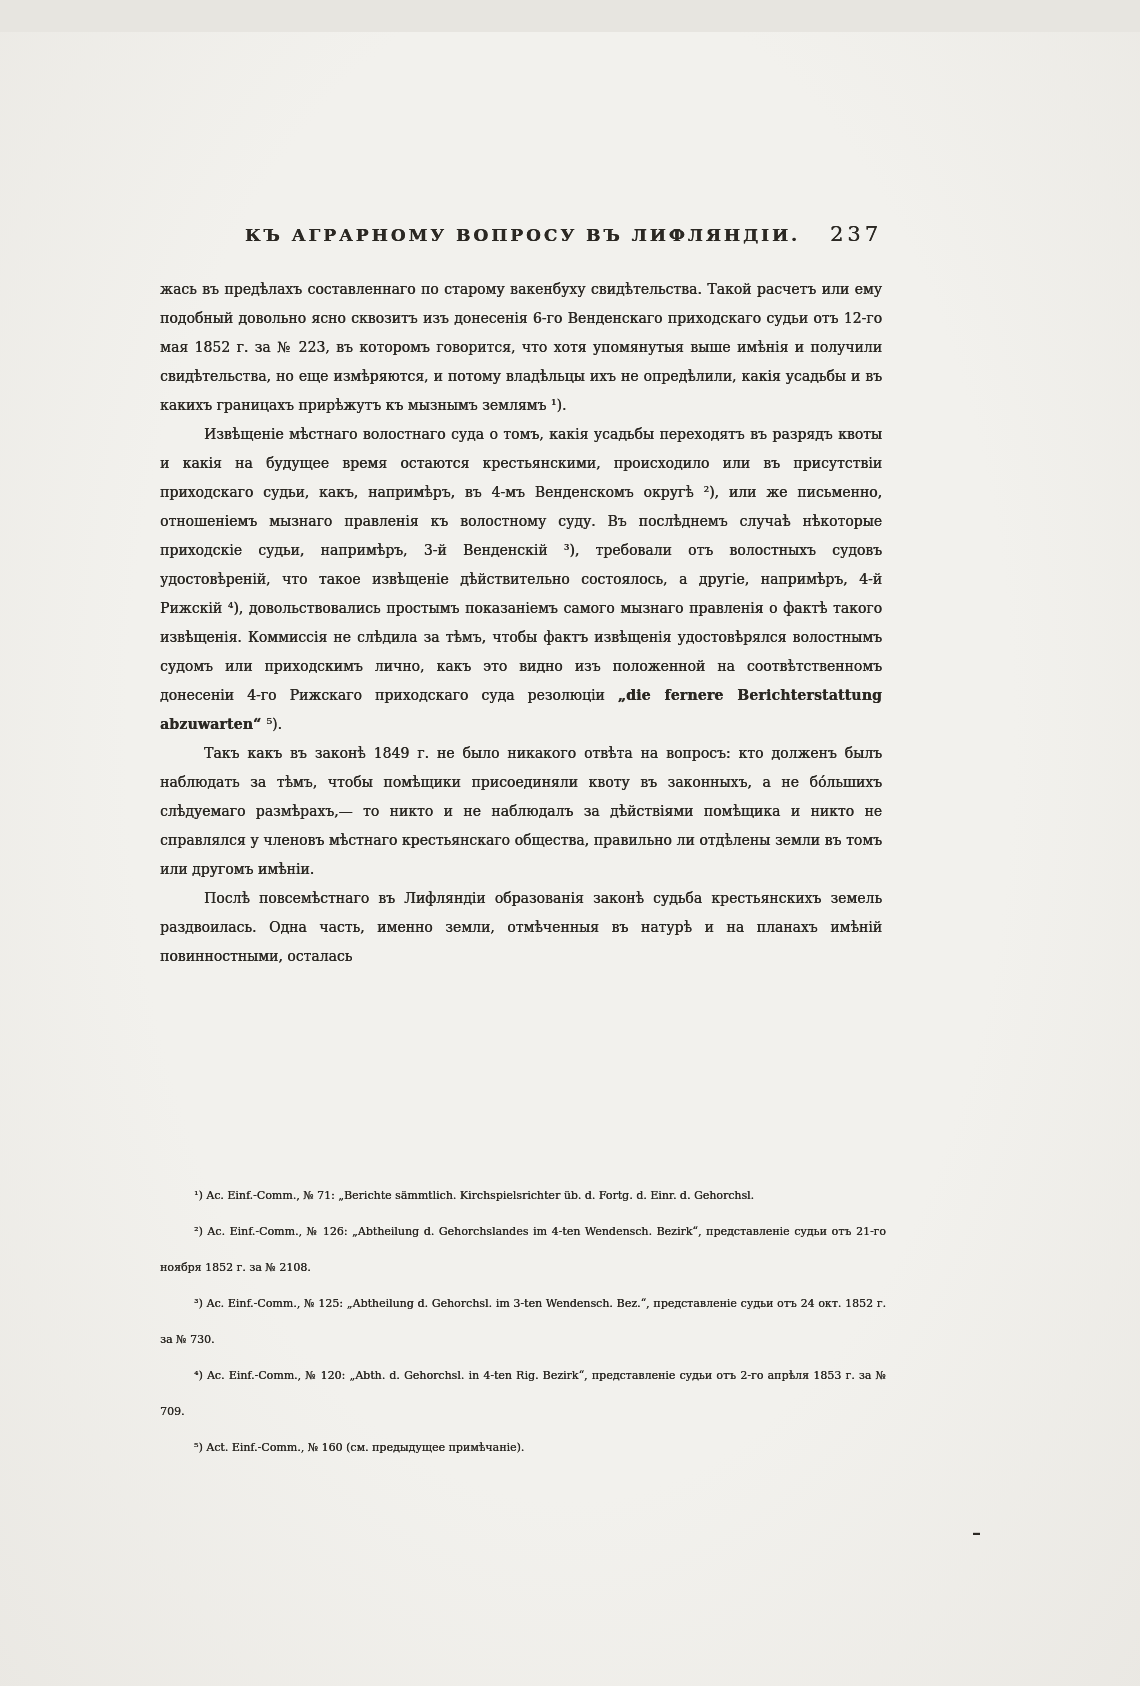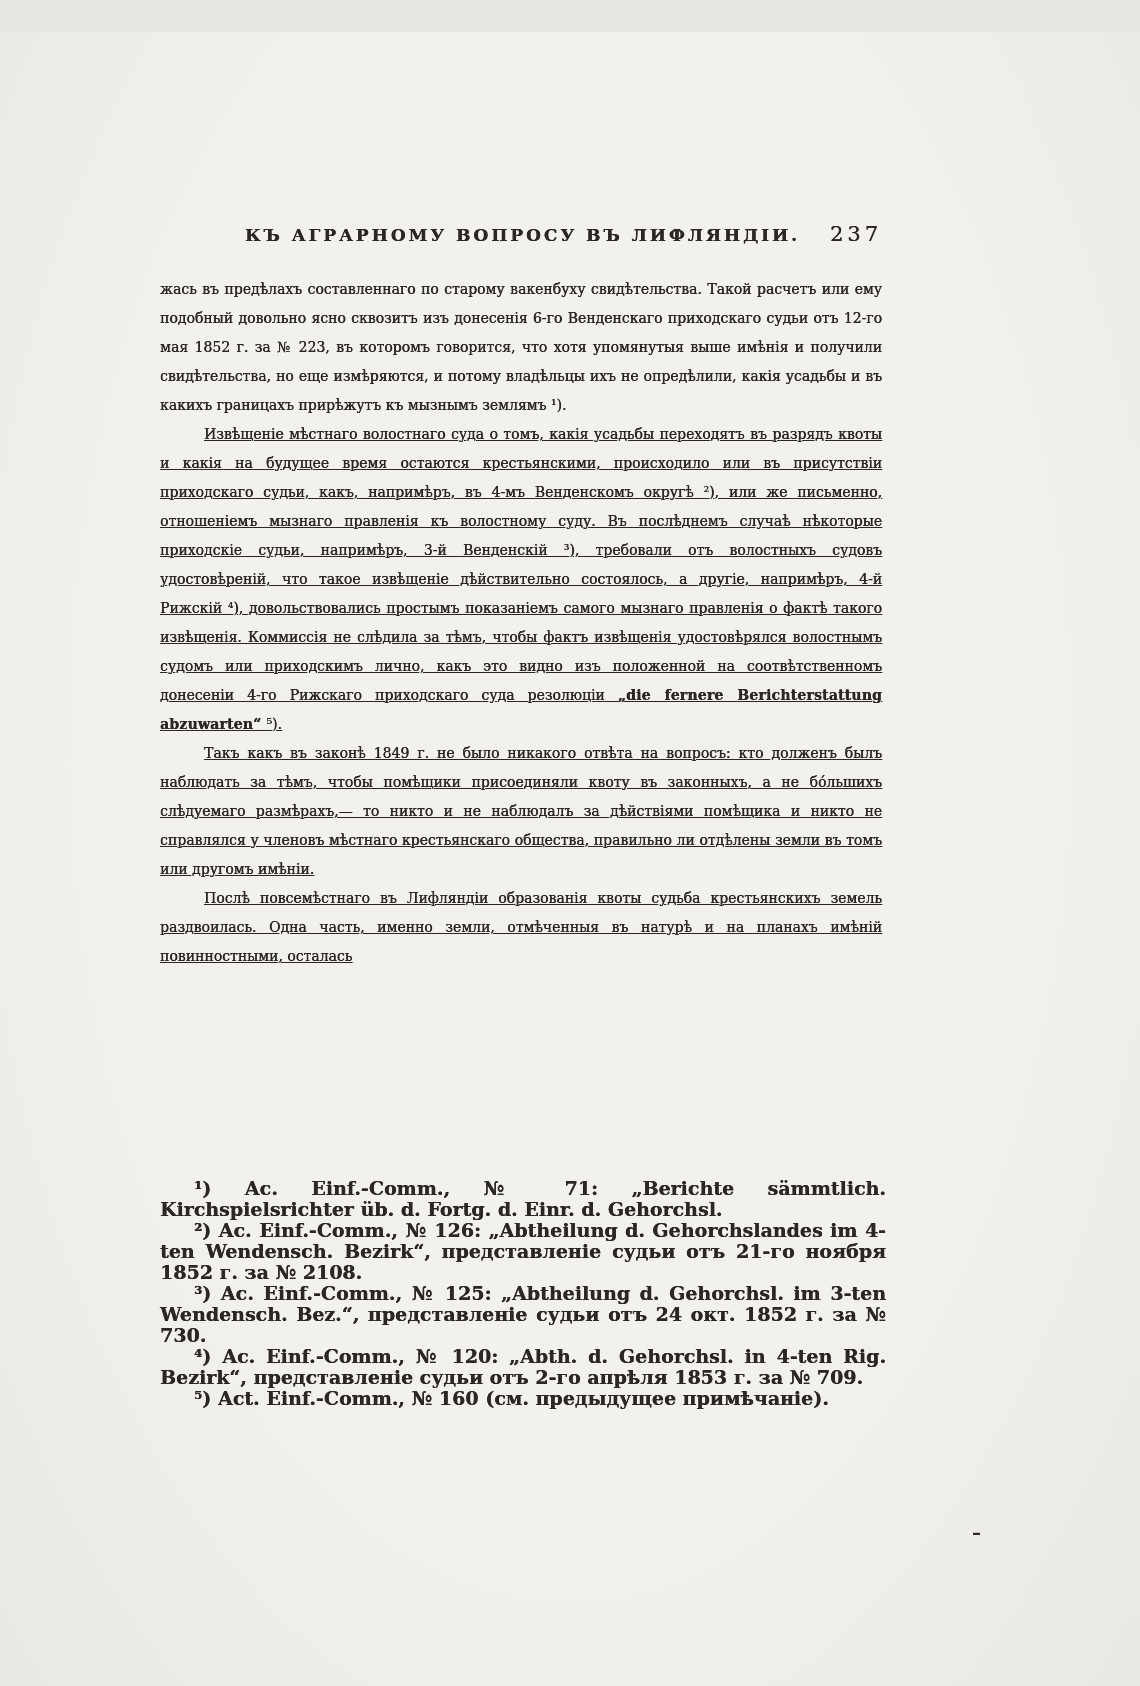--- a/index.html
+++ b/index.html
@@ -47,35 +47,34 @@
     position: absolute;
     top: 243px;
     left: 160px;
     width: 722px;
     font-size: 14px;
     line-height: 29px;
     text-align: justify;
     text-shadow: 0.35px 0 0 currentColor;
   }
   .para { margin: 0; }
-  .para.indent { text-indent: 44px; text-decoration: underline; }
+  .para.indent { text-indent: 44px; }
   .latin {
     font-weight: bold;
     letter-spacing: 0.2px;
   }
   .footnotes {
     position: absolute;
     top: 1146px;
     left: 160px;
     width: 726px;
-    font-size: 19px;
-    line-height: 21px;
+    font-size: 11px;
+    line-height: 36px;
     text-align: justify;
     text-shadow: 0.25px 0 0 currentColor;
-    font-weight: bold;
   }
   .footnote { text-indent: 34px; margin: 0; }
   .print-mark {
     position: absolute;
     top: 1490px;
     left: 972px;
     font-size: 18px;
     font-weight: bold;
     color: #2b2823;
   }
@@ -87,21 +86,21 @@
 
   <header class="page-header">
     <span class="running-title">КЪ АГРАРНОМУ ВОПРОСУ ВЪ ЛИФЛЯНДІИ.</span>
     <span class="page-number">237</span>
   </header>
 
   <main class="text-block">
     <p class="para">жась въ предѣлахъ составленнаго по старому вакенбуху свидѣтельства. Такой расчетъ или ему подобный довольно ясно сквозитъ изъ донесенія 6-го Венденскаго приходскаго судьи отъ 12-го мая 1852 г. за № 223, въ которомъ говорится, что хотя упомянутыя выше имѣнія и получили свидѣтельства, но еще измѣряются, и потому владѣльцы ихъ не опредѣлили, какія усадьбы и въ какихъ границахъ прирѣжутъ къ мызнымъ землямъ ¹).</p>
     <p class="para indent"><span>Извѣщеніе мѣстнаго волостнаго суда о томъ, какія усадьбы переходятъ въ разрядъ квоты и какія на будущее время остаются крестьянскими, происходило или въ присутствіи приходскаго судьи, какъ, напримѣръ, въ 4-мъ Венденскомъ округѣ ²), или же письменно, отношеніемъ мызнаго правленія къ волостному суду. Въ послѣднемъ случаѣ нѣкоторые приходскіе судьи, напримѣръ, 3-й Венденскій ³), требовали отъ волостныхъ судовъ удостовѣреній, что такое извѣщеніе дѣйствительно состоялось, а другіе, напримѣръ, 4-й Рижскій ⁴), довольствовались простымъ показаніемъ самого мызнаго правленія о фактѣ такого извѣщенія. Коммиссія не слѣдила за тѣмъ, чтобы фактъ извѣщенія удостовѣрялся волостнымъ судомъ или приходскимъ лично, какъ это видно изъ положенной на соотвѣтственномъ донесеніи 4-го Рижскаго приходскаго суда резолюціи </span><span class="latin">„die fernere Berichterstattung abzuwarten“ </span><span>⁵).</span></p>
     <p class="para indent">Такъ какъ въ законѣ 1849 г. не было никакого отвѣта на вопросъ: кто долженъ былъ наблюдать за тѣмъ, чтобы помѣщики присоединяли квоту въ законныхъ, а не бо́льшихъ слѣдуемаго размѣрахъ,— то никто и не наблюдалъ за дѣйствіями помѣщика и никто не справлялся у членовъ мѣстнаго крестьянскаго общества, правильно ли отдѣлены земли въ томъ или другомъ имѣніи.</p>
-    <p class="para indent">Послѣ повсемѣстнаго въ Лифляндіи образованія квоты судьба крестьянскихъ земель раздвоилась. Одна часть, именно земли, отмѣченныя въ натурѣ и на планахъ имѣній повинностными, осталась</p>
+    <p class="para indent">Послѣ повсемѣстнаго въ Лифляндіи образованія законѣ судьба крестьянскихъ земель раздвоилась. Одна часть, именно земли, отмѣченныя въ натурѣ и на планахъ имѣній повинностными, осталась</p>
   </main>
 
   <footer class="footnotes">
     <p class="footnote">¹) Ac. Einf.-Comm., № 71: „Berichte sämmtlich. Kirchspielsrichter üb. d. Fortg. d. Einr. d. Gehorchsl.</p>
     <p class="footnote">²) Ac. Einf.-Comm., № 126: „Abtheilung d. Gehorchslandes im 4-ten Wendensch. Bezirk“, представленіе судьи отъ 21-го ноября 1852 г. за № 2108.</p>
     <p class="footnote">³) Ac. Einf.-Comm., № 125: „Abtheilung d. Gehorchsl. im 3-ten Wendensch. Bez.“, представленіе судьи отъ 24 окт. 1852 г. за № 730.</p>
     <p class="footnote">⁴) Ac. Einf.-Comm., № 120: „Abth. d. Gehorchsl. in 4-ten Rig. Bezirk“, представленіе судьи отъ 2-го апрѣля 1853 г. за № 709.</p>
     <p class="footnote">⁵) Act. Einf.-Comm., № 160 (см. предыдущее примѣчаніе).</p>
   </footer>
 

